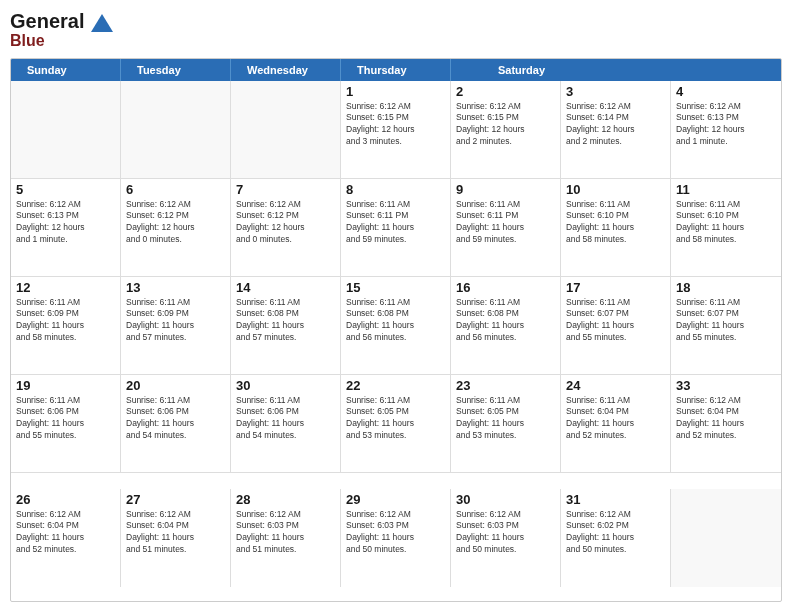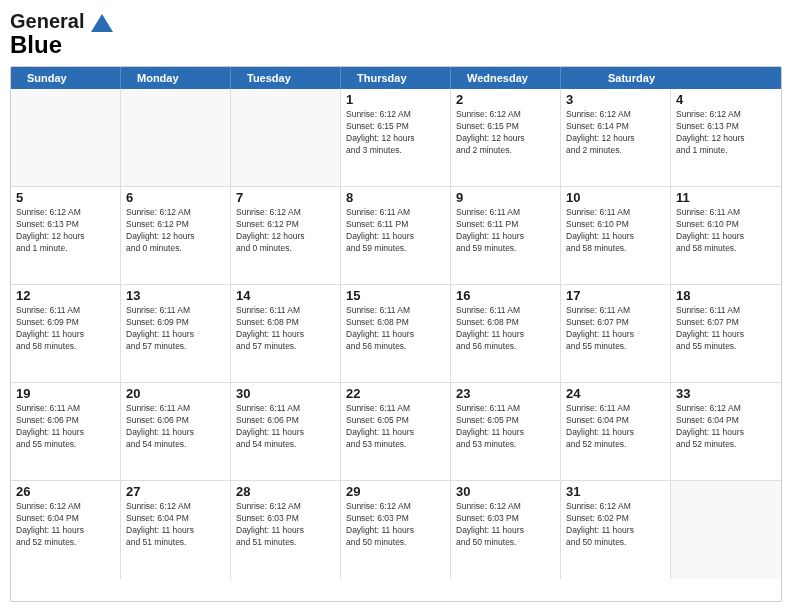--- a/index.html
+++ b/index.html
@@ -68,20 +68,21 @@
       flex-direction: column;
     }
     .cal-row {
       display: grid;
       grid-template-columns: repeat(7, 1fr);
       border-bottom: 1px solid #ddd;
       flex: 1;
     }
     .cal-row:last-child {
       border-bottom: none;
+      margin-top: 16px;
     }
     .cal-cell {
       border-right: 1px solid #ddd;
       padding: 3px 5px;
       min-height: 82px;
       vertical-align: top;
       background: #fff;
     }
     .cal-cell:last-child {
       border-right: none;
@@ -109,36 +110,35 @@
     <div class="logo">
       <div>
         <div style="display:flex;align-items:center;">
           <div style="font-size:20px;font-weight:bold;line-height:1.1;">
             <span style="color:#1a1a1a;">General</span>
             <svg width="22" height="18" viewBox="0 0 22 18" style="vertical-align:middle;margin-left:1px;">
               <polygon points="0,18 11,0 22,18" fill="#2a6db5"></polygon>
             </svg>
           </div>
         </div>
-        <div style="font-size:24px;font-weight:bold;color:#000000;line-height:1.1;">Blue</div>
+        <div style="font-size:16px;font-weight:bold;color:#7f1d1d;line-height:1.1;">Blue</div>
       </div>
     </div>
     <div class="title-block">
       <div class="month-title"></div>
       <div class="subtitle"></div>
     </div>
   </div>
 
   <div class="calendar">
     <div class="cal-header">
     <div class="cal-header-cell">Sunday</div>
-        <div class="cal-header-cell">Monday</div>
         <div class="cal-header-cell">Tuesday</div>
+        <div class="cal-header-cell">Wednesday</div>
         <div class="cal-header-cell">Thursday</div>
-        <div class="cal-header-cell">Wednesday</div>
         <div class="cal-header-cell">Saturday</div>
       </div>
     <div class="cal-body">
     <div class="cal-row" style="min-height: 98px;">
           <div class="cal-cell empty"></div>
           <div class="cal-cell empty"></div>
           <div class="cal-cell empty"></div>
           <div class="cal-cell">
             <div class="day-num">1</div>
             <div class="day-info" style="white-space: pre-line;">Sunrise: 6:12 AM

